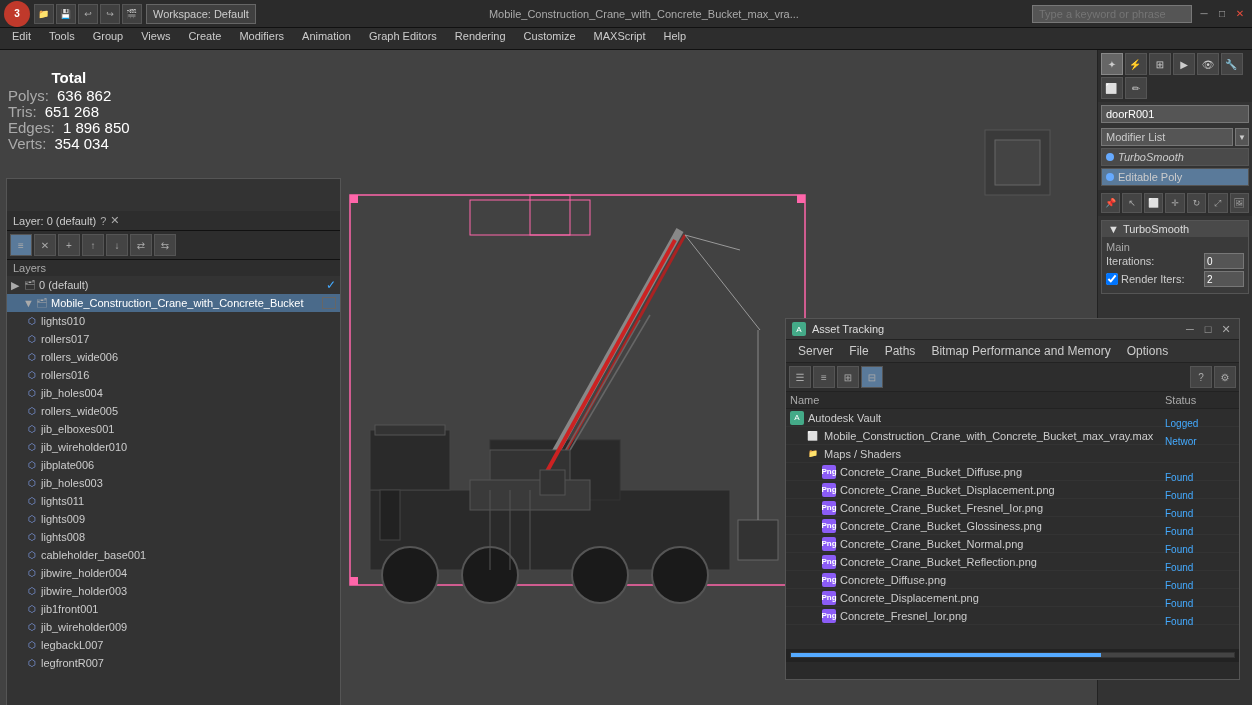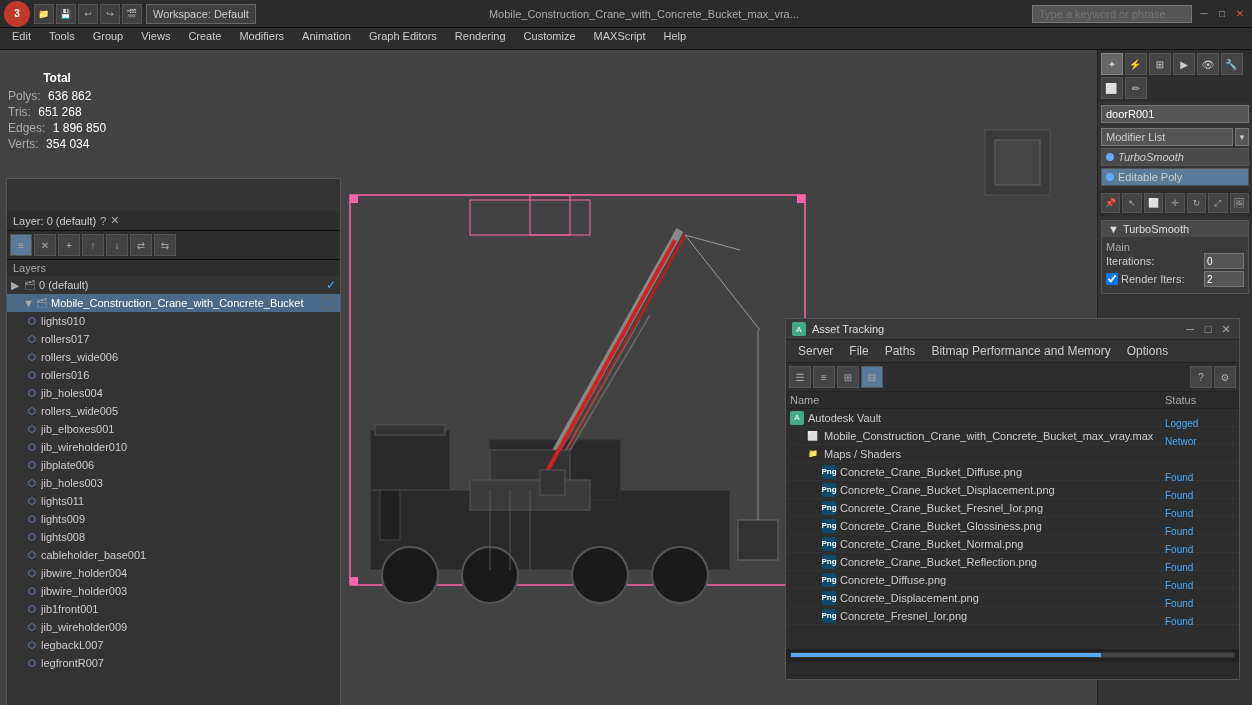--- a/index.html
+++ b/index.html
@@ -129,21 +129,21 @@
       font-size: 11px;
       color: #aaa;
       border-bottom: 1px solid #111;
     }
 
     
     .stats-bar {
       position: absolute;
       top: 70px;
       left: 8px;
-      font-size: 12px;
+      font-size: 15px;
       color: #ccc;
       line-height: 16px;
       z-index: 5;
     }
     .stats-bar .label { color: #aaa; }
     .stats-bar .value { color: #fff; margin-left: 4px; }
     .stats-title { color: #fff; font-weight: bold; text-align: center; margin-bottom: 2px; }
 
     
     .right-panel {
@@ -544,21 +544,21 @@
       height: 18px;
       background: #2a2a2a;
       border-top: 1px solid #222;
     }
 
     .folder-icon {
       color: #e8a030;
       font-size: 10px;
     }
     .png-icon {
-      background: #0c4a6e;
+      background: #8b5cf6;
       color: white;
       font-size: 7px;
       font-weight: bold;
       border-radius: 1px;
     }
     .vault-icon {
       background: #4a8;
       color: white;
       font-size: 8px;
       border-radius: 2px;

